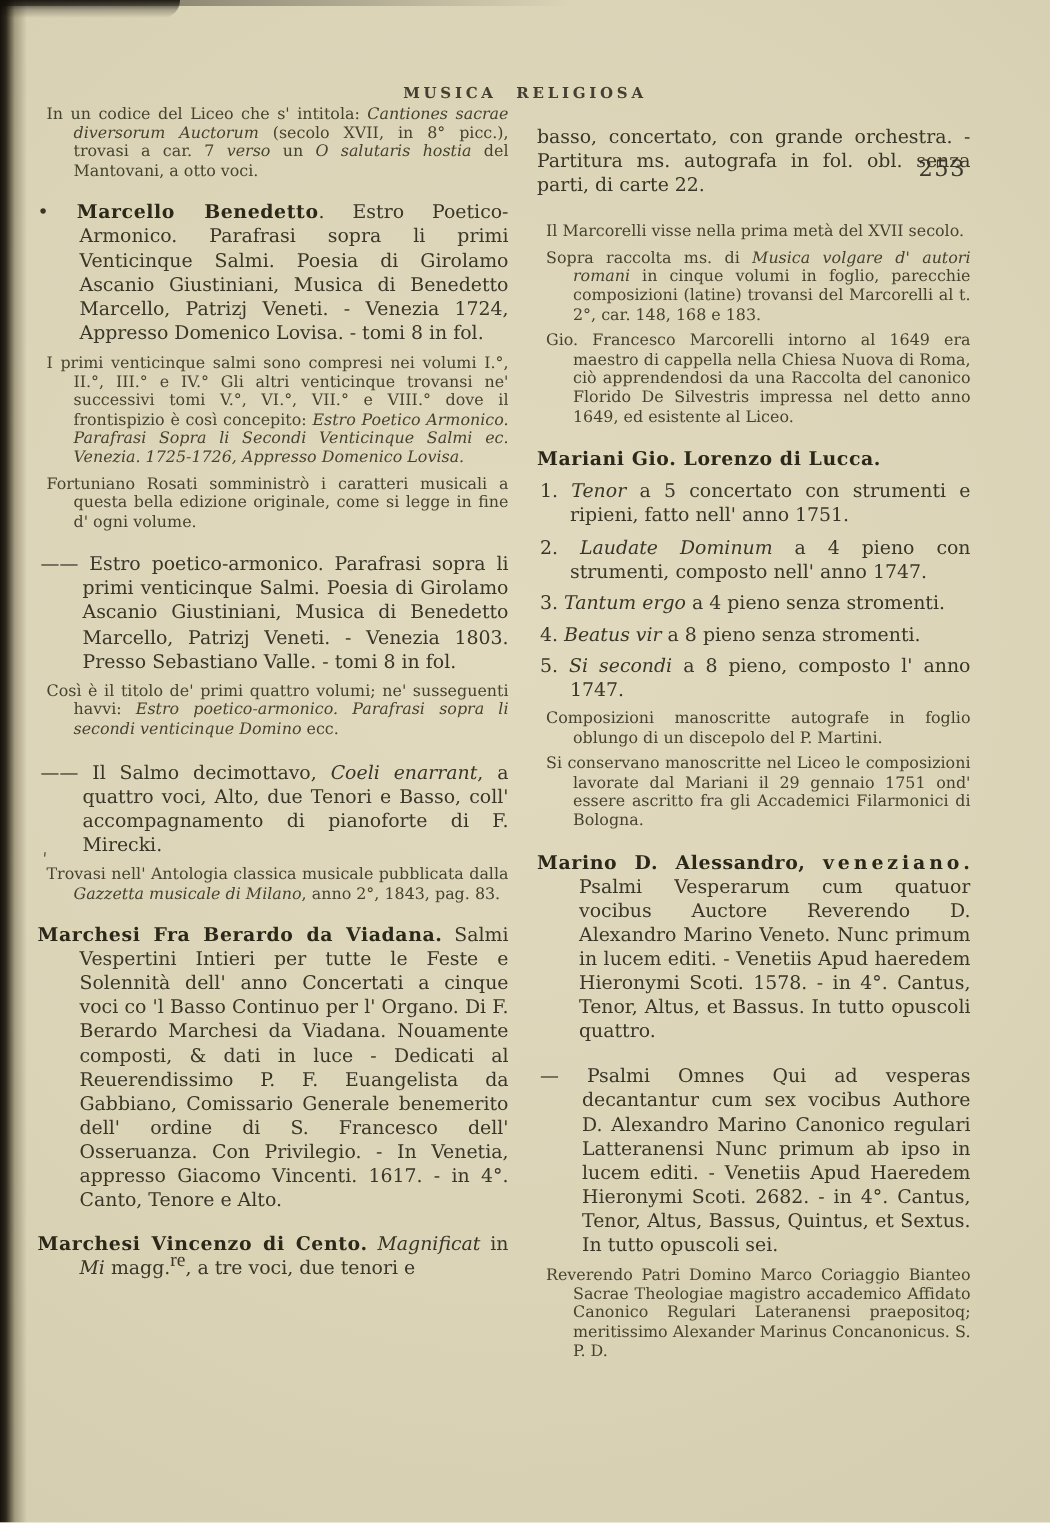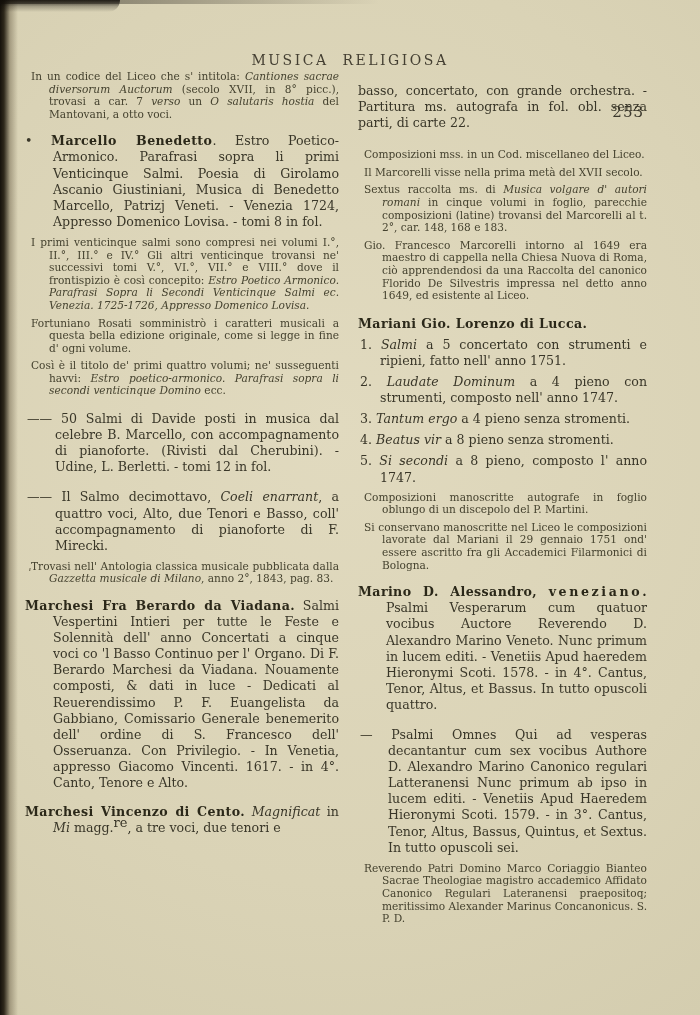--- a/index.html
+++ b/index.html
@@ -18,22 +18,22 @@
     position:absolute;left:0;top:0;width:120px;height:12px;
     background:linear-gradient(180deg, rgba(12,9,5,.85) 0%, rgba(12,9,5,.25) 55%, rgba(12,9,5,0) 100%);
     border-bottom-right-radius:14px;
   }
   .top-edge{
     position:absolute;left:0;top:0;height:4px;width:380px;
     background:linear-gradient(90deg, rgba(20,16,10,.55), rgba(20,16,10,0));
   }
   .header{position:absolute;top:50px;left:0;right:0;text-align:center;}
   .header-title{
-    font-size:14px;letter-spacing:2.5px;word-spacing:7px;
-    color:#443f32;font-weight:normal;
+    font-size:10px;letter-spacing:2.5px;word-spacing:7px;
+    color:#443f32;font-weight:bold;
   }
   .page-number{
     position:absolute;top:60px;right:56px;
     font-size:15px;color:#3b382d;letter-spacing:1px;margin-top:43px;
   }
   .col{position:absolute;overflow:hidden;}
   .col-left{left:25px;top:70px;width:314px;height:935px;}
   .col-right{left:358px;top:83px;width:289px;height:925px;}
   .blk{text-align:justify;color:#393628;}
   .blk-entry,.blk-dash,.blk-num,.blk-para,.blk-heading{
@@ -44,21 +44,21 @@
   .blk-num  {margin:5px 0;padding-left:22px;text-indent:-20px;}
   .blk-para {margin:0 0 17px;}
   .blk-heading{margin:14px 0 3px;}
   .blk-note{
     font-size:10.6px;line-height:12.6px;margin:5px 0;
     padding-left:24px;text-indent:-18px;color:#45422f;
   }
   .seg-b{font-weight:bold;color:#2b2819;letter-spacing:.4px;}
   .seg-i{font-style:italic;}
   .seg-sp{letter-spacing:2.6px;margin-top:48px;}
-  sup.seg{font-size:13px;line-height:0;}
+  sup.seg{font-size:13px;line-height:0;font-family:Liberation Serif, serif;}
   .speck{
     position:absolute;left:28px;top:566px;color:#5a543f;font-size:11px;
     transform:rotate(8deg);
   }
 </style>
 </head>
 <body>
 
 <div class="page">
   <div class="binding"></div>
@@ -69,38 +69,37 @@
   <div class="header">
     <span class="header-title">MUSICA RELIGIOSA</span>
   </div>
   <div class="page-number">253</div>
 
   <div class="col col-left">
       <div class="blk blk-note" style="margin-top: 0px;"><span class="seg">In un codice del Liceo che s' intitola: </span><span class="seg seg-i">Cantiones sacrae diversorum Auctorum</span><span class="seg"> (secolo XVII, in 8° picc.), trovasi a car. 7 </span><span class="seg seg-i">verso</span><span class="seg"> un </span><span class="seg seg-i">O salutaris hostia</span><span class="seg"> del Mantovani, a otto voci.</span></div>
       <div class="blk blk-entry"><span class="seg">• </span><span class="seg seg-b">Marcello Benedetto</span><span class="seg">. Estro Poetico-Armonico. Parafrasi sopra li primi Venticinque Salmi. Poesia di Girolamo Ascanio Giustiniani, Musica di Benedetto Marcello, Patrizj Veneti. - Venezia 1724, Appresso Domenico Lovisa. - tomi 8 in fol.</span></div>
       <div class="blk blk-note"><span class="seg">I primi venticinque salmi sono compresi nei volumi I.°, II.°, III.° e IV.° Gli altri venticinque trovansi ne' successivi tomi V.°, VI.°, VII.° e VIII.° dove il frontispizio è così concepito: </span><span class="seg seg-i">Estro Poetico Armonico. Parafrasi Sopra li Secondi Venticinque Salmi ec. Venezia. 1725-1726, Appresso Domenico Lovisa.</span></div>
       <div class="blk blk-note"><span class="seg">Fortuniano Rosati somministrò i caratteri musicali a questa bella edizione originale, come si legge in fine d' ogni volume.</span></div>
+      <div class="blk blk-dash"><span class="seg">—— </span><span class="seg">Estro poetico-armonico. Parafrasi sopra li primi venticinque Salmi. Poesia di Girolamo Ascanio Giustiniani, Musica di Benedetto Marcello, Patrizj Veneti. - Venezia 1803. Presso Sebastiano Valle. - tomi 8 in fol.</span></div>
       <div class="blk blk-note"><span class="seg">Così è il titolo de' primi quattro volumi; ne' susseguenti havvi: </span><span class="seg seg-i">Estro poetico-armonico. Parafrasi sopra li secondi venticinque Domino</span><span class="seg"> ecc.</span></div>
-      <div class="blk blk-dash"><span class="seg">—— </span><span class="seg">50 Salmi di Davide posti in musica dal celebre B. Marcello, con accompagnamento di pianoforte. (Rivisti dal Cherubini). - Udine, L. Berletti. - tomi 12 in fol.</span></div>
       <div class="blk blk-dash"><span class="seg">—— </span><span class="seg">Il Salmo decimottavo, </span><span class="seg seg-i">Coeli enarrant</span><span class="seg">, a quattro voci, Alto, due Tenori e Basso, coll' accompagnamento di pianoforte di F. Mirecki.</span></div>
       <div class="blk blk-note"><span class="seg">Trovasi nell' Antologia classica musicale pubblicata dalla </span><span class="seg seg-i">Gazzetta musicale di Milano</span><span class="seg">, anno 2°, 1843, pag. 83.</span></div>
       <div class="blk blk-entry"><span class="seg seg-b">Marchesi Fra Berardo da Viadana.</span><span class="seg"> Salmi Vespertini Intieri per tutte le Feste e Solennità dell' anno Concertati a cinque voci co 'l Basso Continuo per l' Organo. Di F. Berardo Marchesi da Viadana. Nouamente composti, &amp; dati in luce - Dedicati al Reuerendissimo P. F. Euangelista da Gabbiano, Comissario Generale benemerito dell' ordine di S. Francesco dell' Osseruanza. Con Privilegio. - In Venetia, appresso Giacomo Vincenti. 1617. - in 4°. Canto, Tenore e Alto.</span></div>
       <div class="blk blk-entry"><span class="seg seg-b">Marchesi Vincenzo di Cento.</span><span class="seg"> </span><span class="seg seg-i">Magnificat</span><span class="seg"> in </span><span class="seg seg-i">Mi</span><span class="seg"> magg.</span><sup class="seg">re</sup><span class="seg">, a tre voci, due tenori e</span></div>
     </div>
   <div class="col col-right">
       <div class="blk blk-para"><span class="seg">basso, concertato, con grande orchestra. - Partitura ms. autografa in fol. obl. senza parti, di carte 22.</span></div>
-      <div class="blk blk-note"><span class="seg">Composizioni mss. in un Cod. miscellaneo del Liceo.</span></div>
       <div class="blk blk-note"><span class="seg">Il Marcorelli visse nella prima metà del XVII secolo.</span></div>
-      <div class="blk blk-note"><span class="seg">Sextus raccolta ms. di </span><span class="seg seg-i">Musica volgare d' autori romani</span><span class="seg"> in cinque volumi in foglio, parecchie composizioni (latine) trovansi del Marcorelli al t. 2°, car. 148, 168 e 183.</span></div>
+      <div class="blk blk-note"><span class="seg">Sopra raccolta ms. di </span><span class="seg seg-i">Musica volgare d' autori romani</span><span class="seg"> in cinque volumi in foglio, parecchie composizioni (latine) trovansi del Marcorelli al t. 2°, car. 148, 168 e 183.</span></div>
       <div class="blk blk-note"><span class="seg">Gio. Francesco Marcorelli intorno al 1649 era maestro di cappella nella Chiesa Nuova di Roma, ciò apprendendosi da una Raccolta del canonico Florido De Silvestris impressa nel detto anno 1649, ed esistente al Liceo.</span></div>
       <div class="blk blk-heading"><span class="seg seg-b">Mariani Gio. Lorenzo di Lucca.</span></div>
-      <div class="blk blk-num"><span class="seg">1. </span><span class="seg seg-i">Salmi</span><span class="seg"> a 5 concertato con strumenti e ripieni, fatto nell' anno 1751.</span></div>
+      <div class="blk blk-num"><span class="seg">1. </span><span class="seg seg-i">Tenor</span><span class="seg"> a 5 concertato con strumenti e ripieni, fatto nell' anno 1751.</span></div>
       <div class="blk blk-num"><span class="seg">2. </span><span class="seg seg-i">Laudate Dominum</span><span class="seg"> a 4 pieno con strumenti, composto nell' anno 1747.</span></div>
       <div class="blk blk-num"><span class="seg">3. </span><span class="seg seg-i">Tantum ergo</span><span class="seg"> a 4 pieno senza stromenti.</span></div>
       <div class="blk blk-num"><span class="seg">4. </span><span class="seg seg-i">Beatus vir</span><span class="seg"> a 8 pieno senza stromenti.</span></div>
       <div class="blk blk-num"><span class="seg">5. </span><span class="seg seg-i">Si secondi</span><span class="seg"> a 8 pieno, composto l' anno 1747.</span></div>
       <div class="blk blk-note"><span class="seg">Composizioni manoscritte autografe in foglio oblungo di un discepolo del P. Martini.</span></div>
       <div class="blk blk-note"><span class="seg">Si conservano manoscritte nel Liceo le composizioni lavorate dal Mariani il 29 gennaio 1751 ond' essere ascritto fra gli Accademici Filarmonici di Bologna.</span></div>
       <div class="blk blk-entry"><span class="seg seg-b">Marino D. Alessandro, </span><span class="seg seg-b seg-sp">veneziano</span><span class="seg seg-b">.</span><span class="seg"> Psalmi Vesperarum cum quatuor vocibus Auctore Reverendo D. Alexandro Marino Veneto. Nunc primum in lucem editi. - Venetiis Apud haeredem Hieronymi Scoti. 1578. - in 4°. Cantus, Tenor, Altus, et Bassus. In tutto opuscoli quattro.</span></div>
-      <div class="blk blk-dash"><span class="seg">— </span><span class="seg">Psalmi Omnes Qui ad vesperas decantantur cum sex vocibus Authore D. Alexandro Marino Canonico regulari Latteranensi Nunc primum ab ipso in lucem editi. - Venetiis Apud Haeredem Hieronymi Scoti. 1579. - in 3°. Cantus, Tenor, Altus, Bassus, Quintus, et Sextus. In tutto opuscoli sei.</span></div>
+      <div class="blk blk-dash"><span class="seg">— </span><span class="seg">Psalmi Omnes Qui ad vesperas decantantur cum sex vocibus Authore D. Alexandro Marino Canonico regulari Latteranensi Nunc primum ab ipso in lucem editi. - Venetiis Apud Haeredem Hieronymi Scoti. 2682. - in 4°. Cantus, Tenor, Altus, Bassus, Quintus, et Sextus. In tutto opuscoli sei.</span></div>
       <div class="blk blk-note"><span class="seg">Reverendo Patri Domino Marco Coriaggio Bianteo Sacrae Theologiae magistro accademico Affidato Canonico Regulari Lateranensi praepositoq; meritissimo Alexander Marinus Concanonicus. S. P. D.</span></div>
     </div>
 </div>
 
 </body></html>

